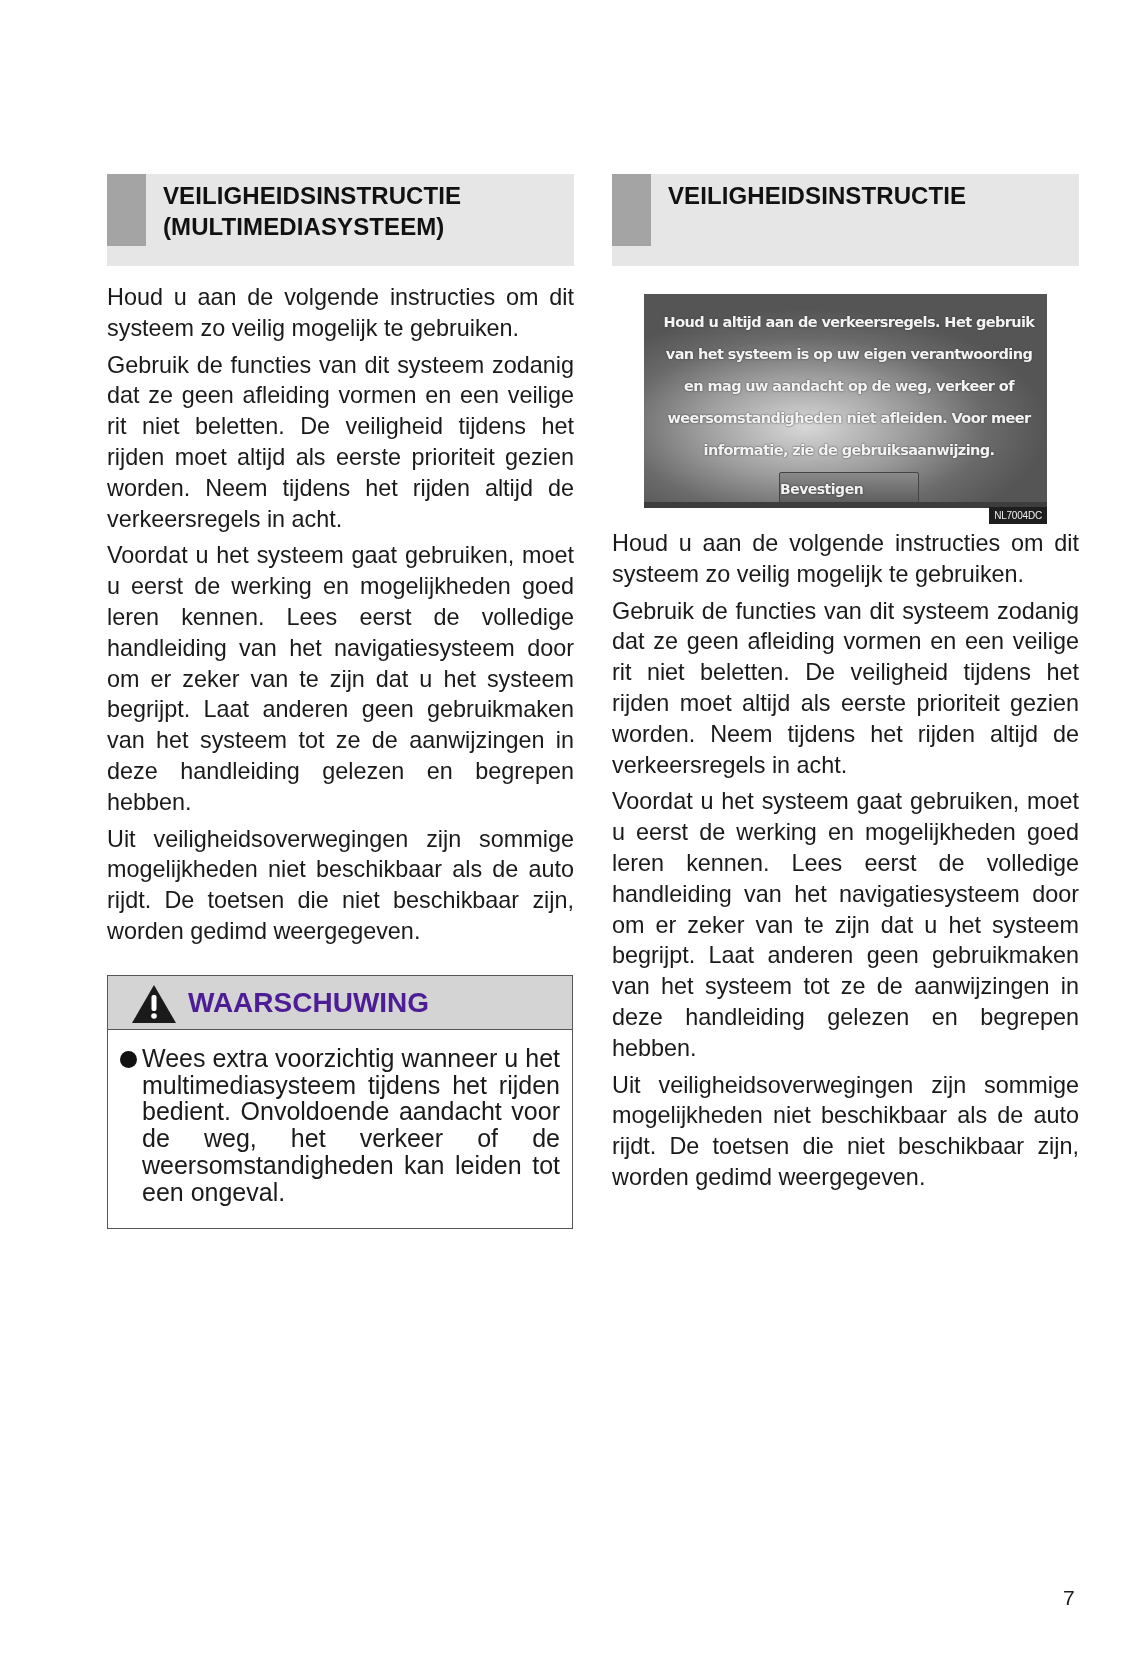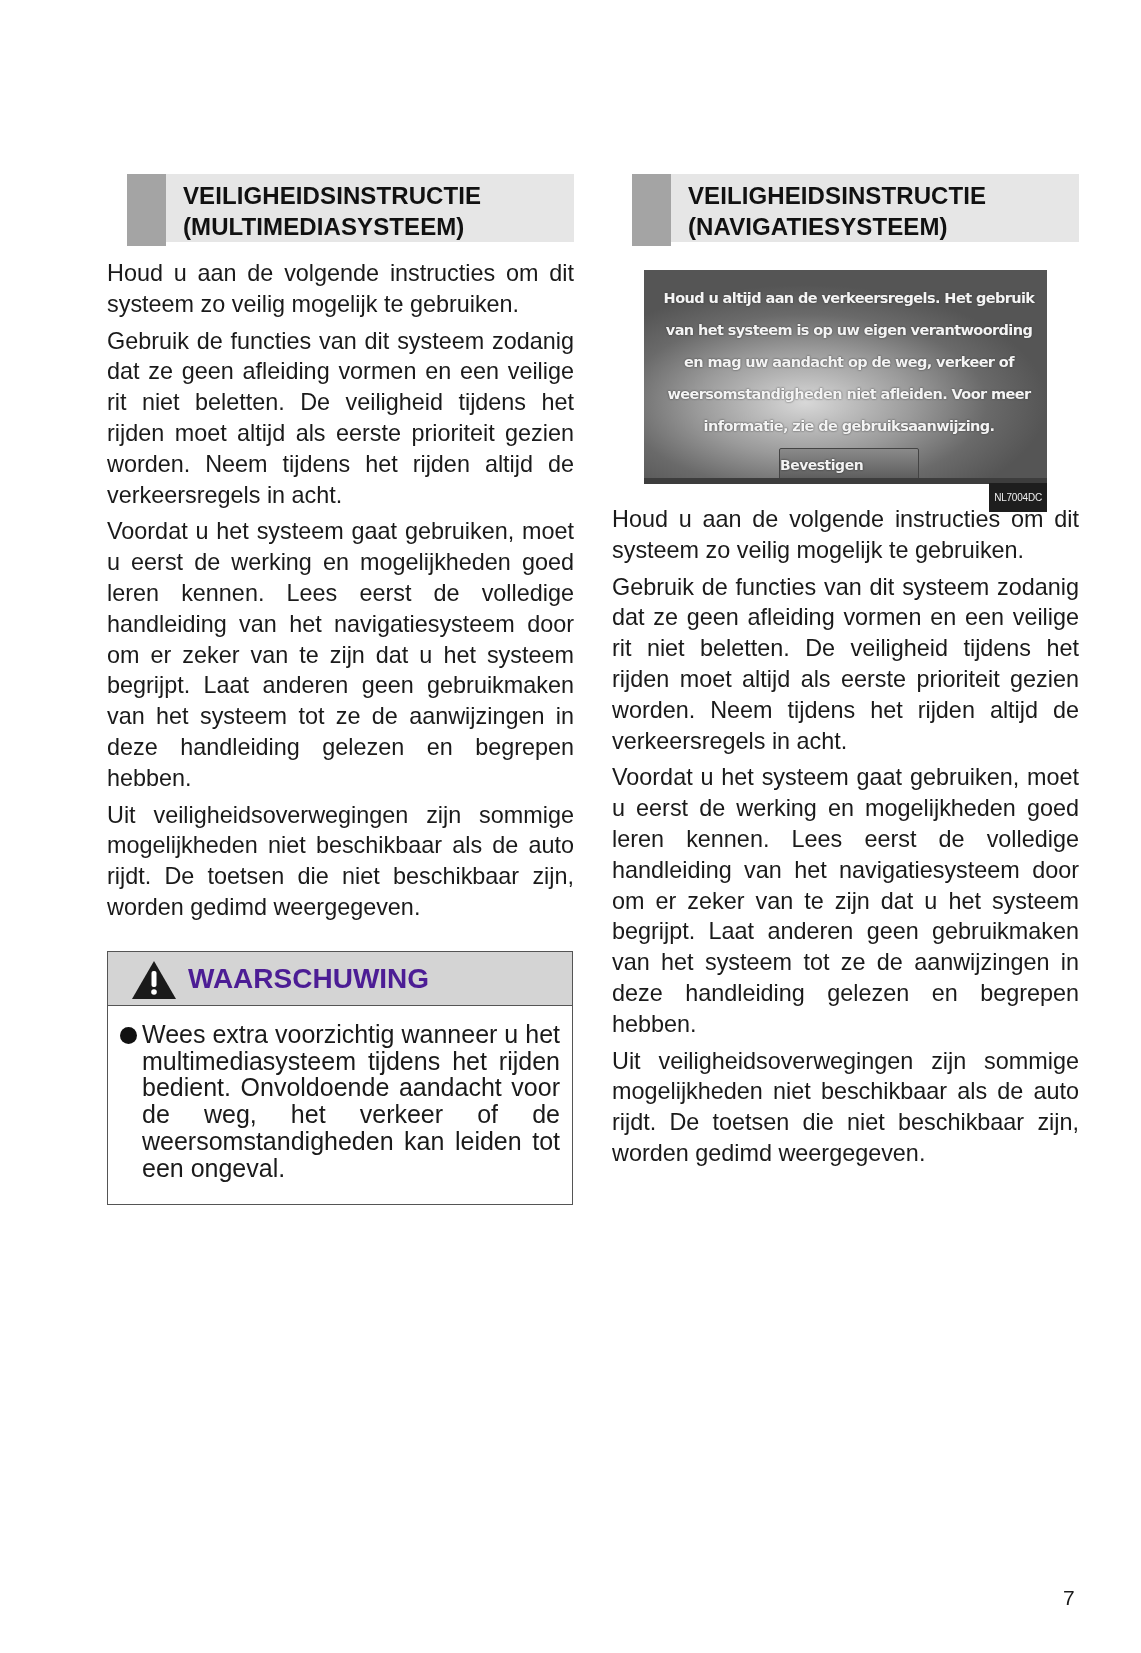--- a/index.html
+++ b/index.html
@@ -1,40 +1,40 @@
 <!DOCTYPE html>
 <html><head>
 <meta charset="utf-8">
 <style>
   html, body { margin: 0; padding: 0; background: #ffffff; }
   body { width: 1141px; height: 1653px; position: relative; overflow: hidden;
          font-family: "Liberation Sans", sans-serif; color: #1a1a1a; }
   .col { position: absolute; top: 174px; width: 467px; }
   .col-left { left: 107px; }
   .col-right { left: 612px; }
-  .sec-header { position: relative; height: 68px; background: #e6e6e6; margin-left: 20px; }
+  .sec-header { position: relative; height: 92px; background: #e6e6e6; }
   .sec-header .bar { position: absolute; left: 0; top: 0; width: 39px; height: 72px; background: #a4a4a4; }
   .sec-header .title { position: absolute; left: 56px; top: 6px; font-weight: bold; font-size: 24px;
                        line-height: 31px; color: #111; letter-spacing: 0.1px; }
   .para { font-size: 23.4px; line-height: 30.8px; text-align: justify; margin: 0 0 6px 0; hyphens: manual; }
   .col-left .para:first-of-type { margin-top: 0; }
   .body-left { margin-top: 16px; }
   .screen-wrap { position: relative; margin: 28px 0 0 32px; width: 403px; height: 224px; }
   .screen { position: absolute; left: 0; top: 0; width: 403px; height: 214px;
             background: radial-gradient(ellipse 60% 55% at 40% 62%, #d8d8d8 0%, #9a9a9a 45%, #6a6a6a 75%, #555 100%);
             overflow: hidden; }
   .screen .msg { position: absolute; left: 15px; right: 8px; top: 12px; text-align: center; color: #f4f4f4;
                  font-family: "DejaVu Sans", sans-serif; font-size: 14.5px; line-height: 32px; font-weight: bold;
                  text-shadow: 0 0 2px #333; letter-spacing: -0.6px; }
   .screen .confirm { position: absolute; left: 135px; top: 178px; width: 138px; height: 32px;
                      background: linear-gradient(#8a8a8a, #5a5a5a); border: 1px solid #444; border-radius: 2px;
                      color: #f2f2f2; font-family: "DejaVu Sans", sans-serif; font-weight: bold; font-size: 14px;
                      line-height: 32px; text-align: left; text-shadow: 0 0 2px #222; letter-spacing: -0.5px; }
   .screen .baseline { position: absolute; left: 0; right: 0; bottom: 0; height: 6px; background: #3d3d3d; }
-  .img-code { position: absolute; right: 0; top: 213px; height: 13px; padding: 8px 5px; background: #1e1e1e;
+  .img-code { position: absolute; right: 0; top: 213px; height: 13px; padding: 2px 5px; background: #1e1e1e;
               color: #f0f0f0; font-size: 10px; line-height: 13px; letter-spacing: -0.2px; }
   .body-right { margin-top: 10px; }
   .warning { margin-top: 28px; border: 1.5px solid #555; width: 464px; }
   .warning-head { height: 53px; background: #d4d4d4; border-bottom: 1.5px solid #555; position: relative; }
   .warning-head .tri { position: absolute; left: 23px; top: 8px; }
   .warning-head .wtitle { position: absolute; left: 80px; top: 11px; font-weight: bold; font-size: 28px;
                           line-height: 32px; color: #4c1d95; }
   .warning-body { padding: 15px 12px 22px 12px; position: relative; }
   .warning-body .dot { position: absolute; left: 12px; top: 21px; width: 17px; height: 17px; border-radius: 50%; background: #111; }
   .warning-body .wtext { margin-left: 22px; font-size: 25px; line-height: 26.8px; text-align: justify; }
@@ -71,21 +71,20 @@
       <div class="wtext">Wees extra voorzichtig wanneer u het multimediasysteem tijdens het rijden bedient. Onvoldoende aandacht voor de weg, het verkeer of de weersomstandig­heden kan leiden tot een ongeval.</div>
     </div>
   </div>
 </div>
 
 <div class="col col-right">
   <div class="sec-header">
     <div class="bar"></div>
     <div class="title">
       <div>VEILIGHEIDSINSTRUCTIE</div>
-      <div>(NAVIGATIESYSTEEM)</div>
     </div>
   </div>
   <div class="screen-wrap">
     <div class="screen">
       <div class="msg">Houd u altijd aan de verkeersregels. Het gebruik van het systeem is op uw eigen verantwoording en mag uw aandacht op de weg, verkeer of weersomstandigheden niet afleiden. Voor meer informatie, zie de gebruiksaanwijzing.</div>
       <div class="confirm">Bevestigen</div>
       <div class="baseline"></div>
     </div>
     <div class="img-code">NL7004DC</div>
   </div>

